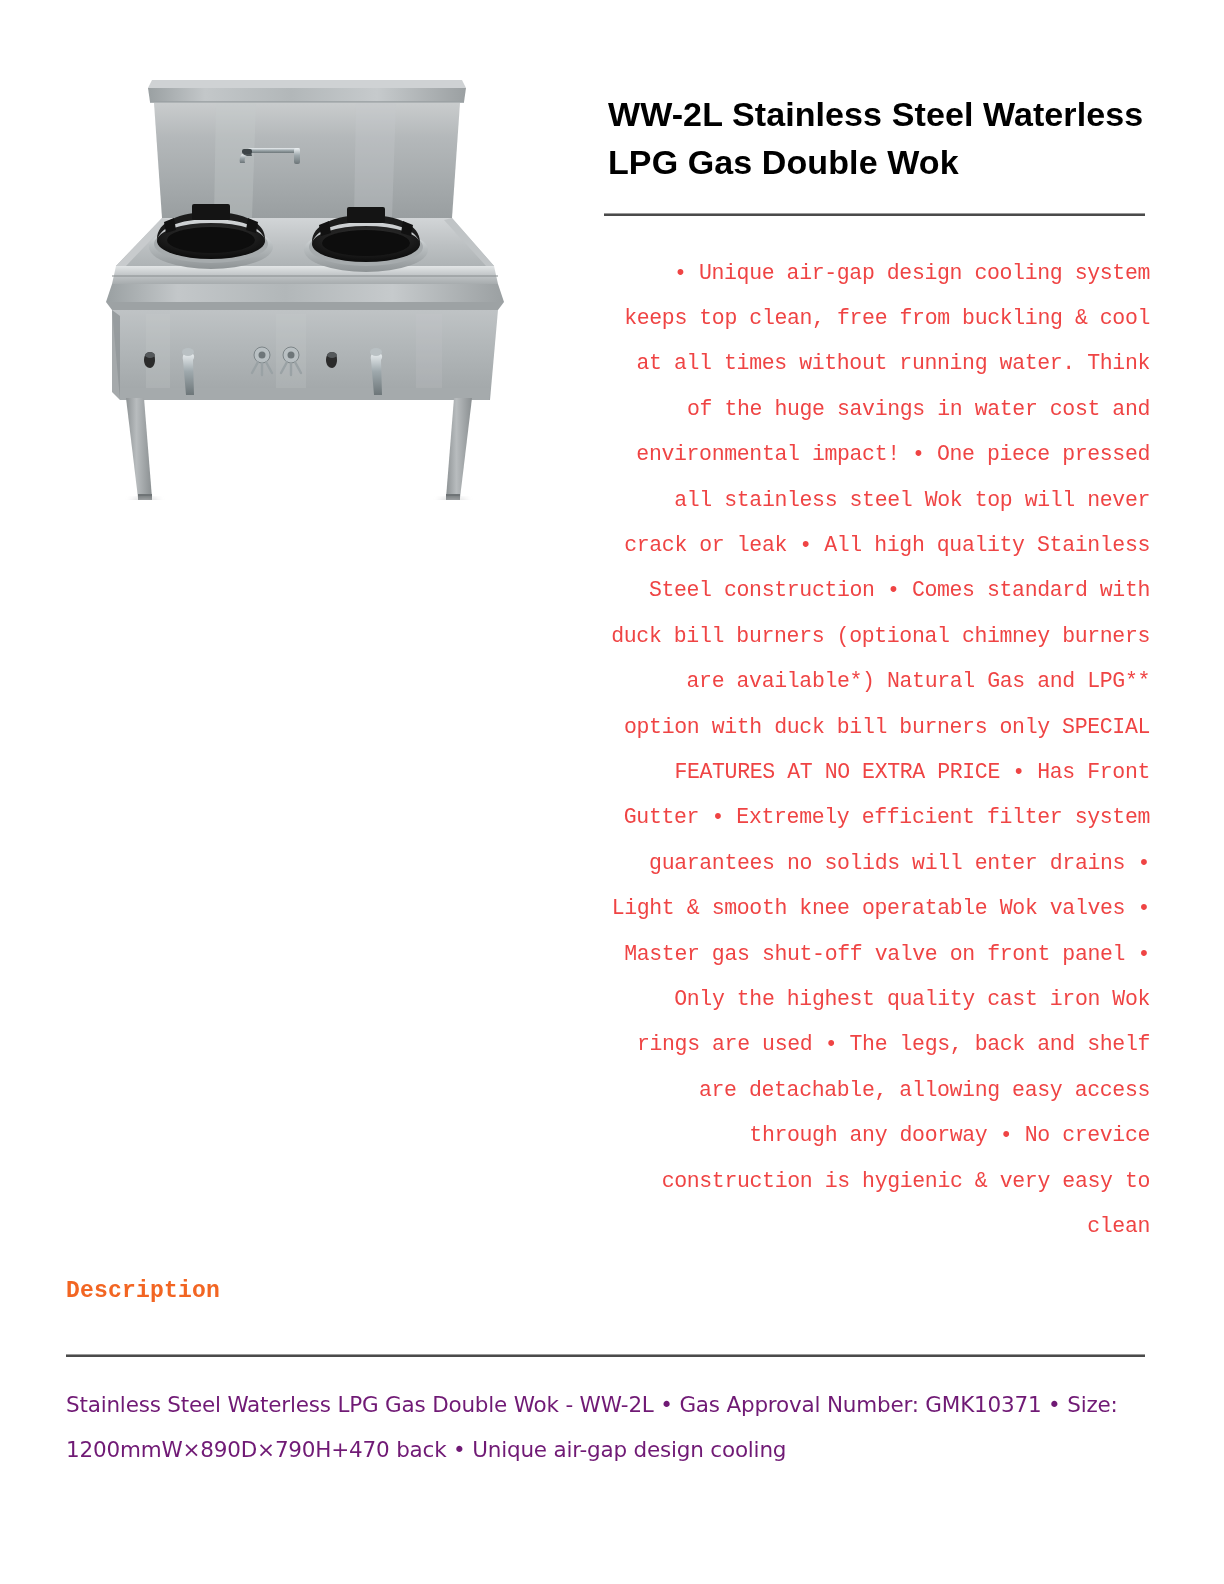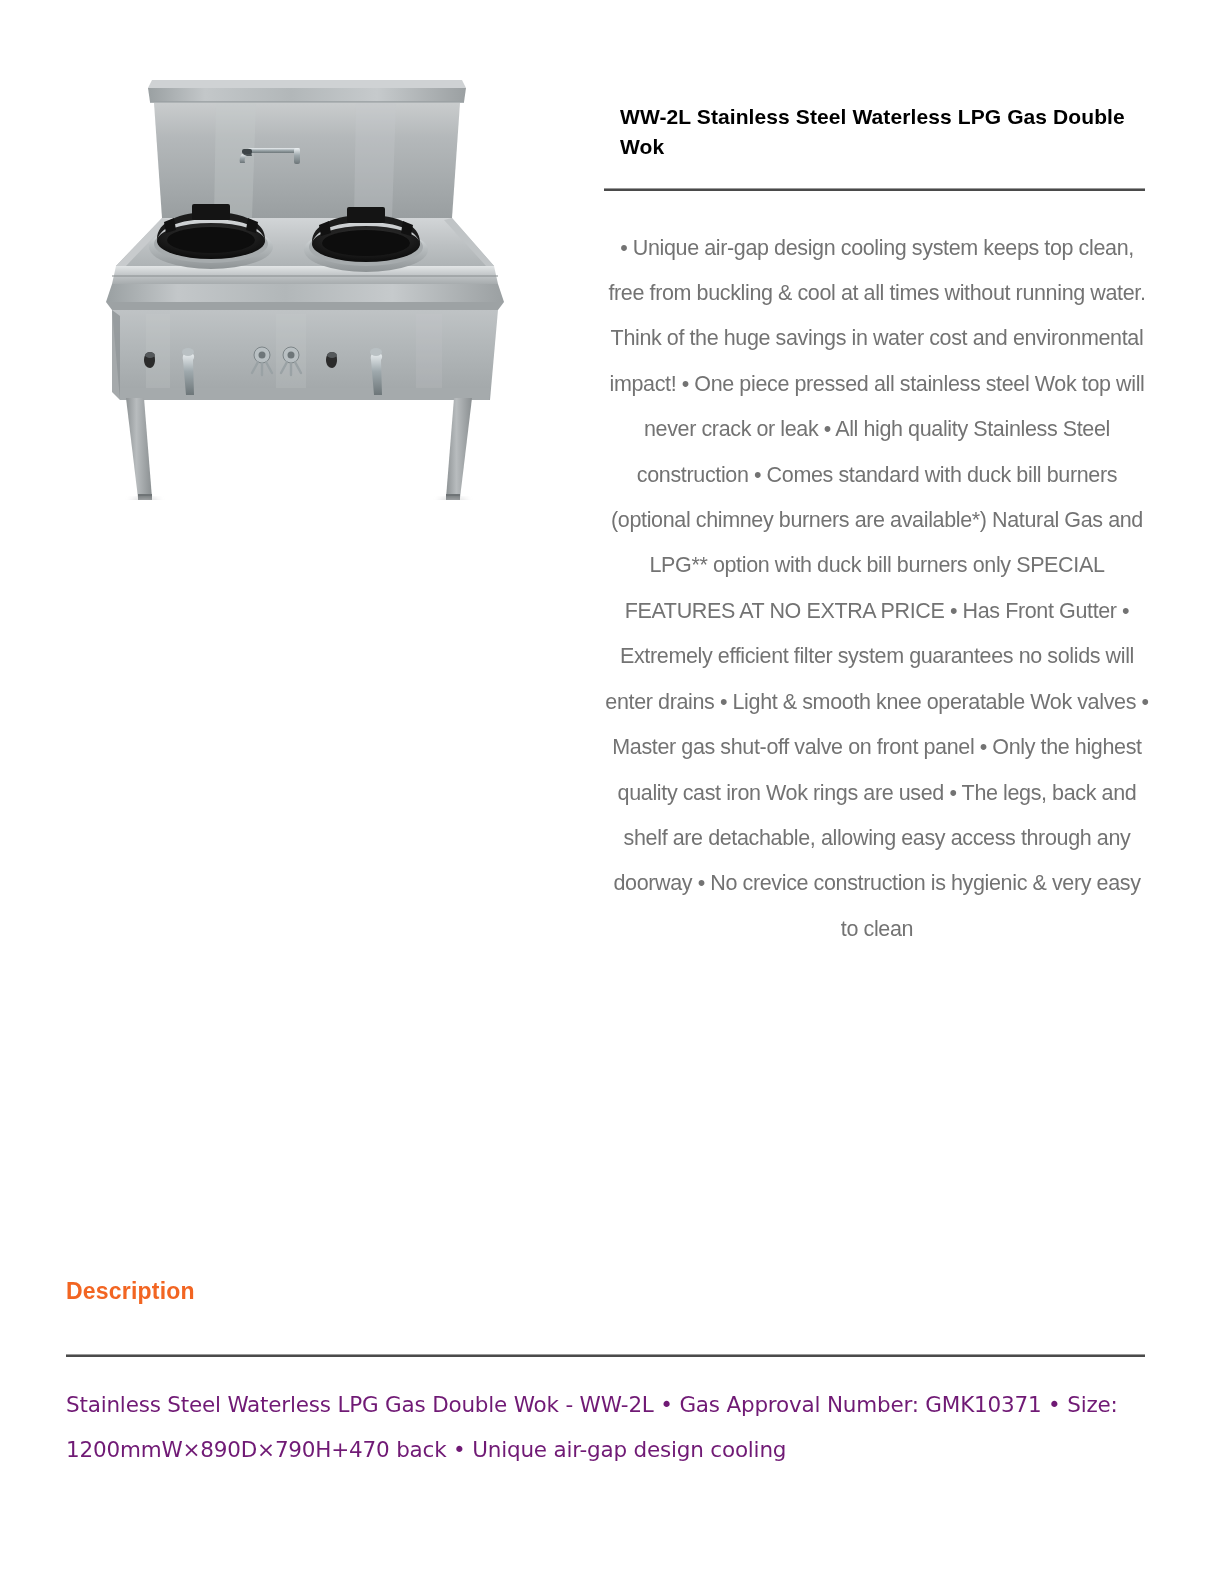--- a/index.html
+++ b/index.html
@@ -44,66 +44,66 @@
   .product-svg { display: block; width: 460px; height: 430px; }
 
   .detail-col {
     position: absolute;
     left: 604px;
     top: 86px;
     width: 545px;
   }
 
   .product-title {
-    font-size: 21px;
+    font-size: 34px;
     font-weight: bold;
     line-height: 1.42;
     letter-spacing: 0.1px;
     color: #000;
-    margin: 16px;
+    margin: 4px;
     font-family: "Liberation Sans", sans-serif;
   }
 
   .title-rule {
     margin-top: 26px;
     width: 541px;
     height: 3px;
     background: #4a4a4a;
     border-top: 1px solid #9a9a9a;
   }
 
   .short-desc {
     margin-top: 35px;
     font-size: 21.5px;
     line-height: 45.4px;
-    color: #737373;
-    font-family: Liberation Sans, sans-serif;
+    color: #ef4444;
+    font-family: Liberation Mono, monospace;
     font-weight: 400;
     width: 546px;
-    text-align: center;
+    text-align: right;
     word-spacing: -0.2px;
     letter-spacing: -0.35px;
   }
 
   
   .description-section {
     position: absolute;
     left: 0;
     top: 1278px;
     width: 1224px;
   }
 
   .description-heading {
     position: absolute;
     left: 66px;
     top: 0;
     font-size: 23px;
     font-weight: bold;
     color: #f26522;
-    font-family: Liberation Sans, sans-serif;
+    font-family: Liberation Mono, monospace;
     letter-spacing: 0.2px;
     margin: 0;
   }
 
   .description-rule {
     position: absolute;
     left: 66px;
     top: 76px;
     width: 1079px;
     height: 3px;

